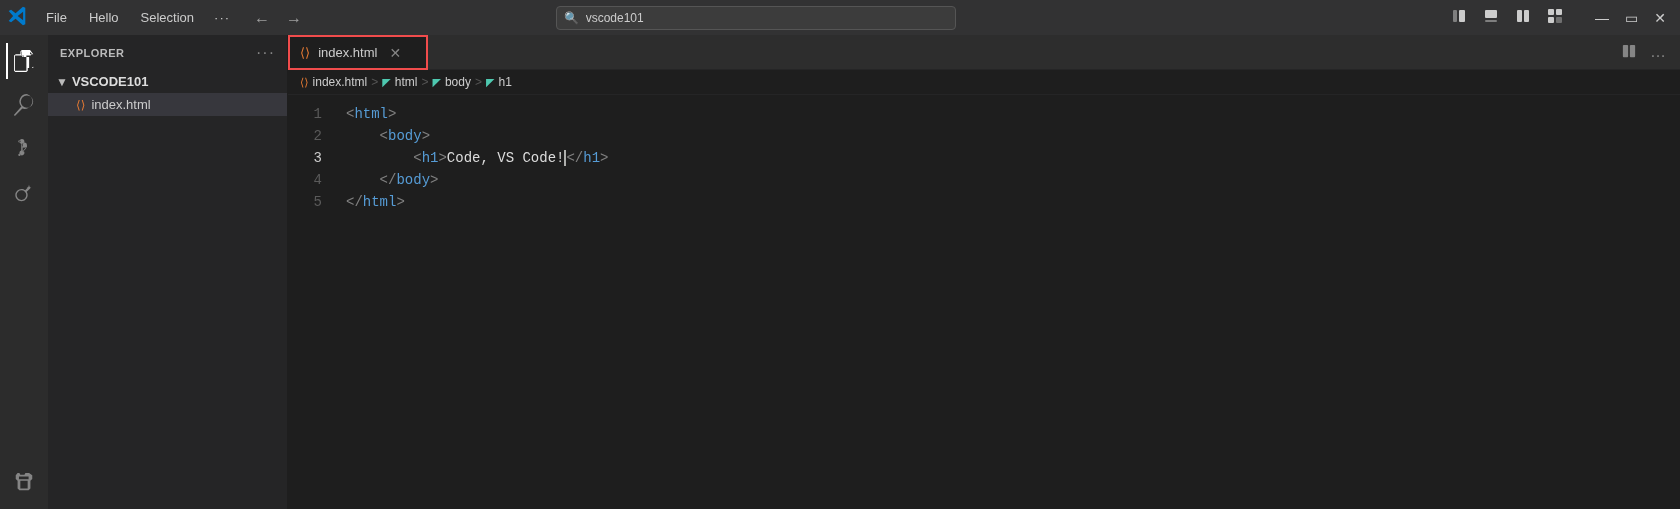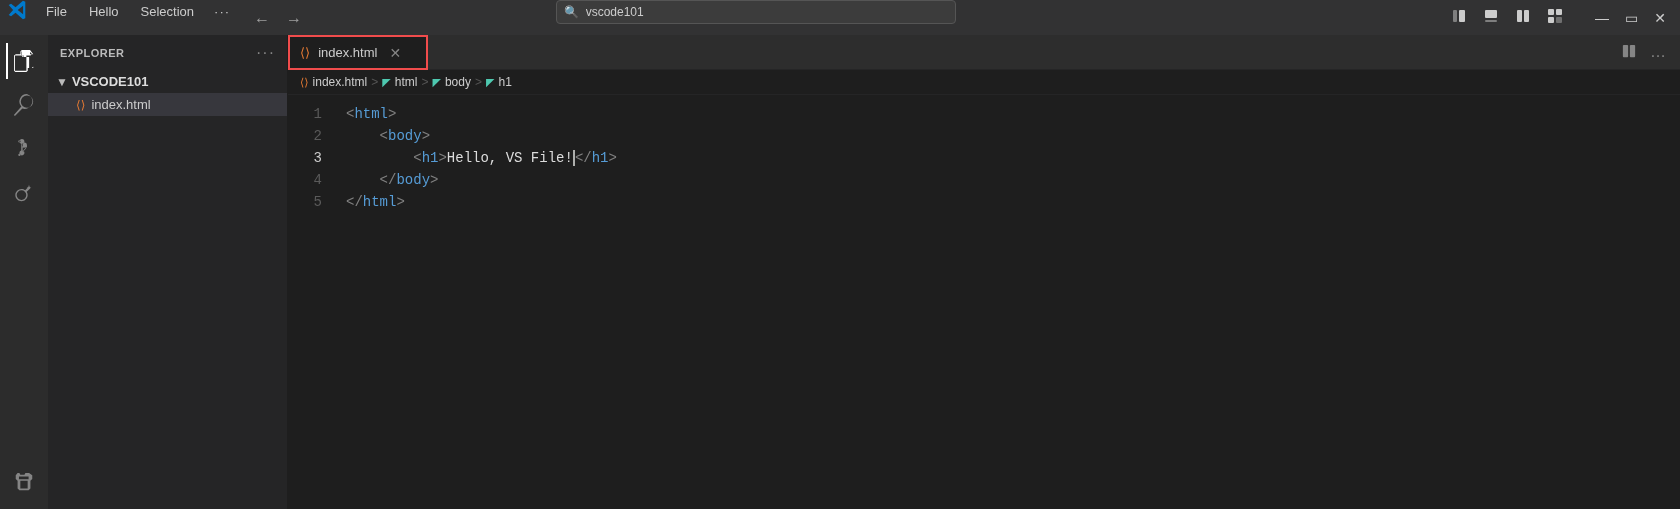--- a/index.html
+++ b/index.html
@@ -13,20 +13,21 @@
       overflow: hidden;
       display: flex;
       flex-direction: column;
     }
 
     
     #title-bar {
       background: #323233;
       height: 35px;
       display: flex;
+      align-items: center;
       padding: 0 8px;
       gap: 6px;
       flex-shrink: 0;
     }
     .vscode-logo {
       width: 20px;
       height: 20px;
       margin-right: 4px;
       flex-shrink: 0;
     }
@@ -505,21 +506,21 @@
 
         <div class="code-line">
           <span style="color:#808080;">&lt;</span><span class="kw">html</span><span style="color:#808080;">&gt;</span>
         </div>
 
         <div class="code-line">
           <span>    </span><span style="color:#808080;">&lt;</span><span class="kw">body</span><span style="color:#808080;">&gt;</span>
         </div>
 
         <div class="code-line cursor-line">
-          <span>        </span><span style="color:#808080;">&lt;</span><span class="kw">h1</span><span style="color:#808080;">&gt;</span><span style="color:#dcdcdc;">Hello, VS File!</span><span class="cursor"></span><span style="color:#808080;">&lt;/</span><span class="kw">h1</span><span style="color:#808080;">&gt;</span>
+          <span>        </span><span style="color:#808080;">&lt;</span><span class="kw">h1</span><span style="color:#808080;">&gt;</span><span style="color:#dcdcdc;">Code, VS Code!</span><span class="cursor"></span><span style="color:#808080;">&lt;/</span><span class="kw">h1</span><span style="color:#808080;">&gt;</span>
         </div>
 
         <div class="code-line">
           <span>    </span><span style="color:#808080;">&lt;/</span><span class="kw">body</span><span style="color:#808080;">&gt;</span>
         </div>
 
         <div class="code-line">
           <span style="color:#808080;">&lt;/</span><span class="kw">html</span><span style="color:#808080;">&gt;</span>
         </div>
       </div>

